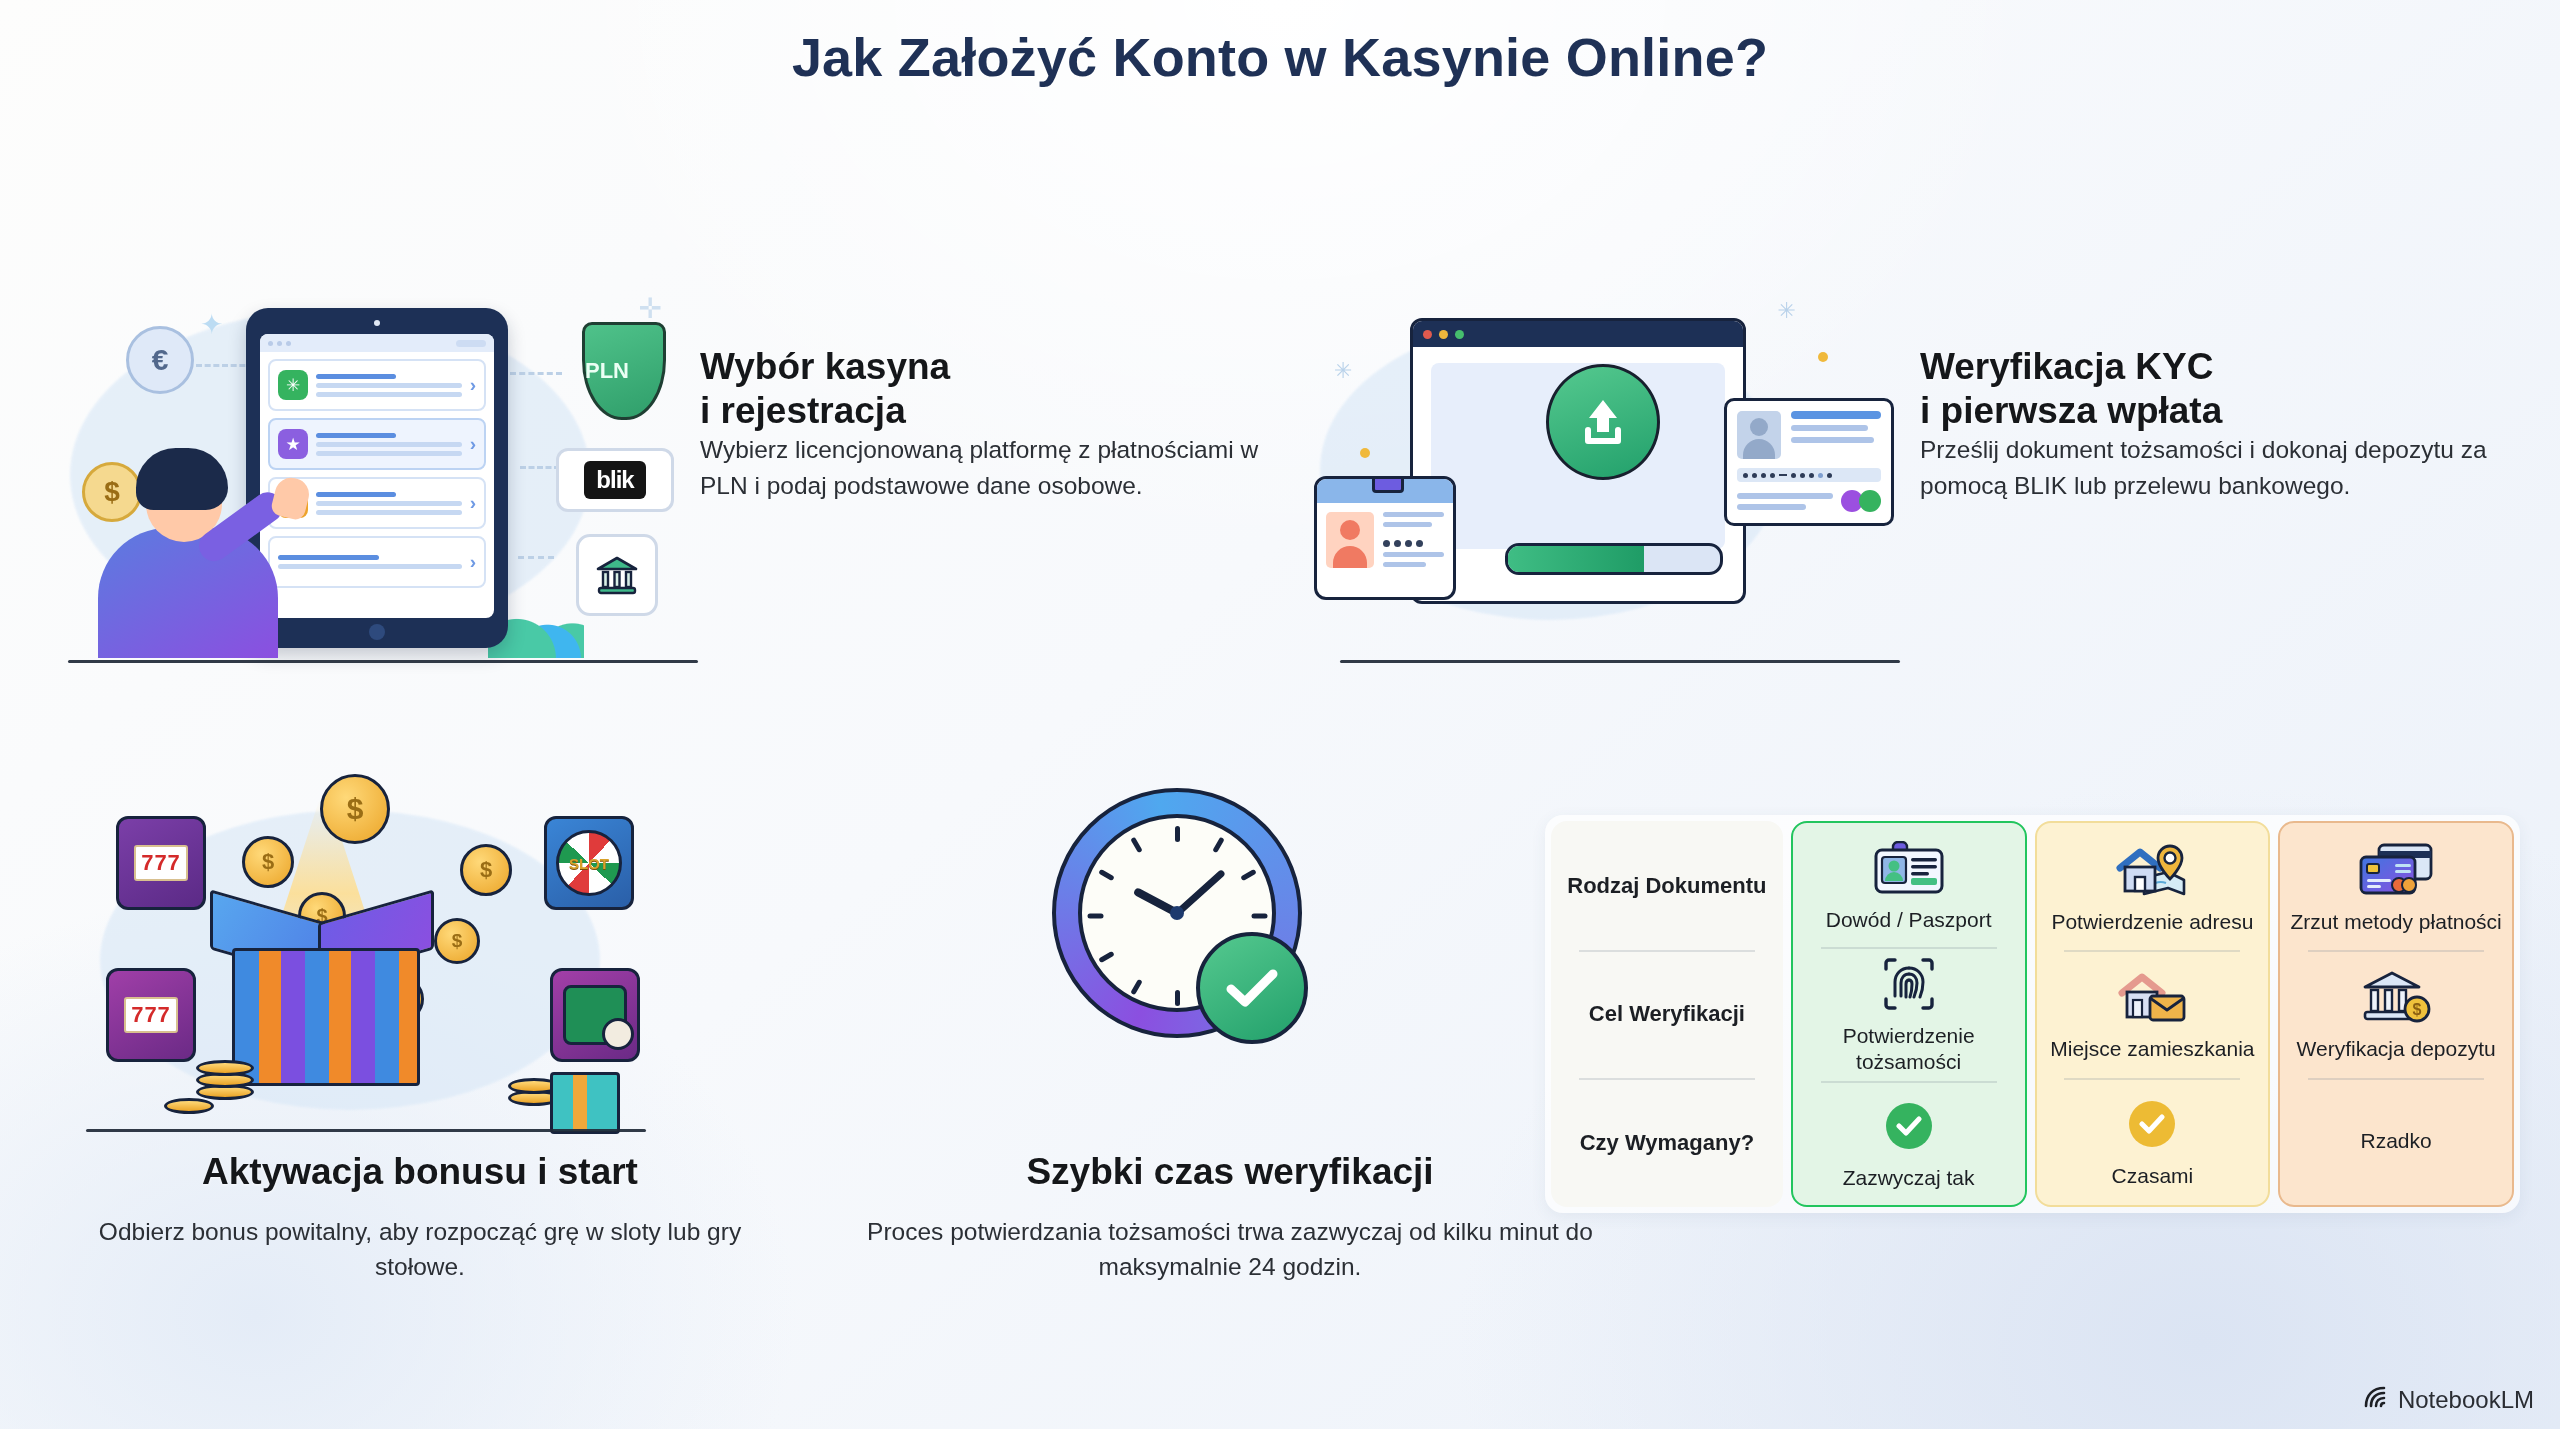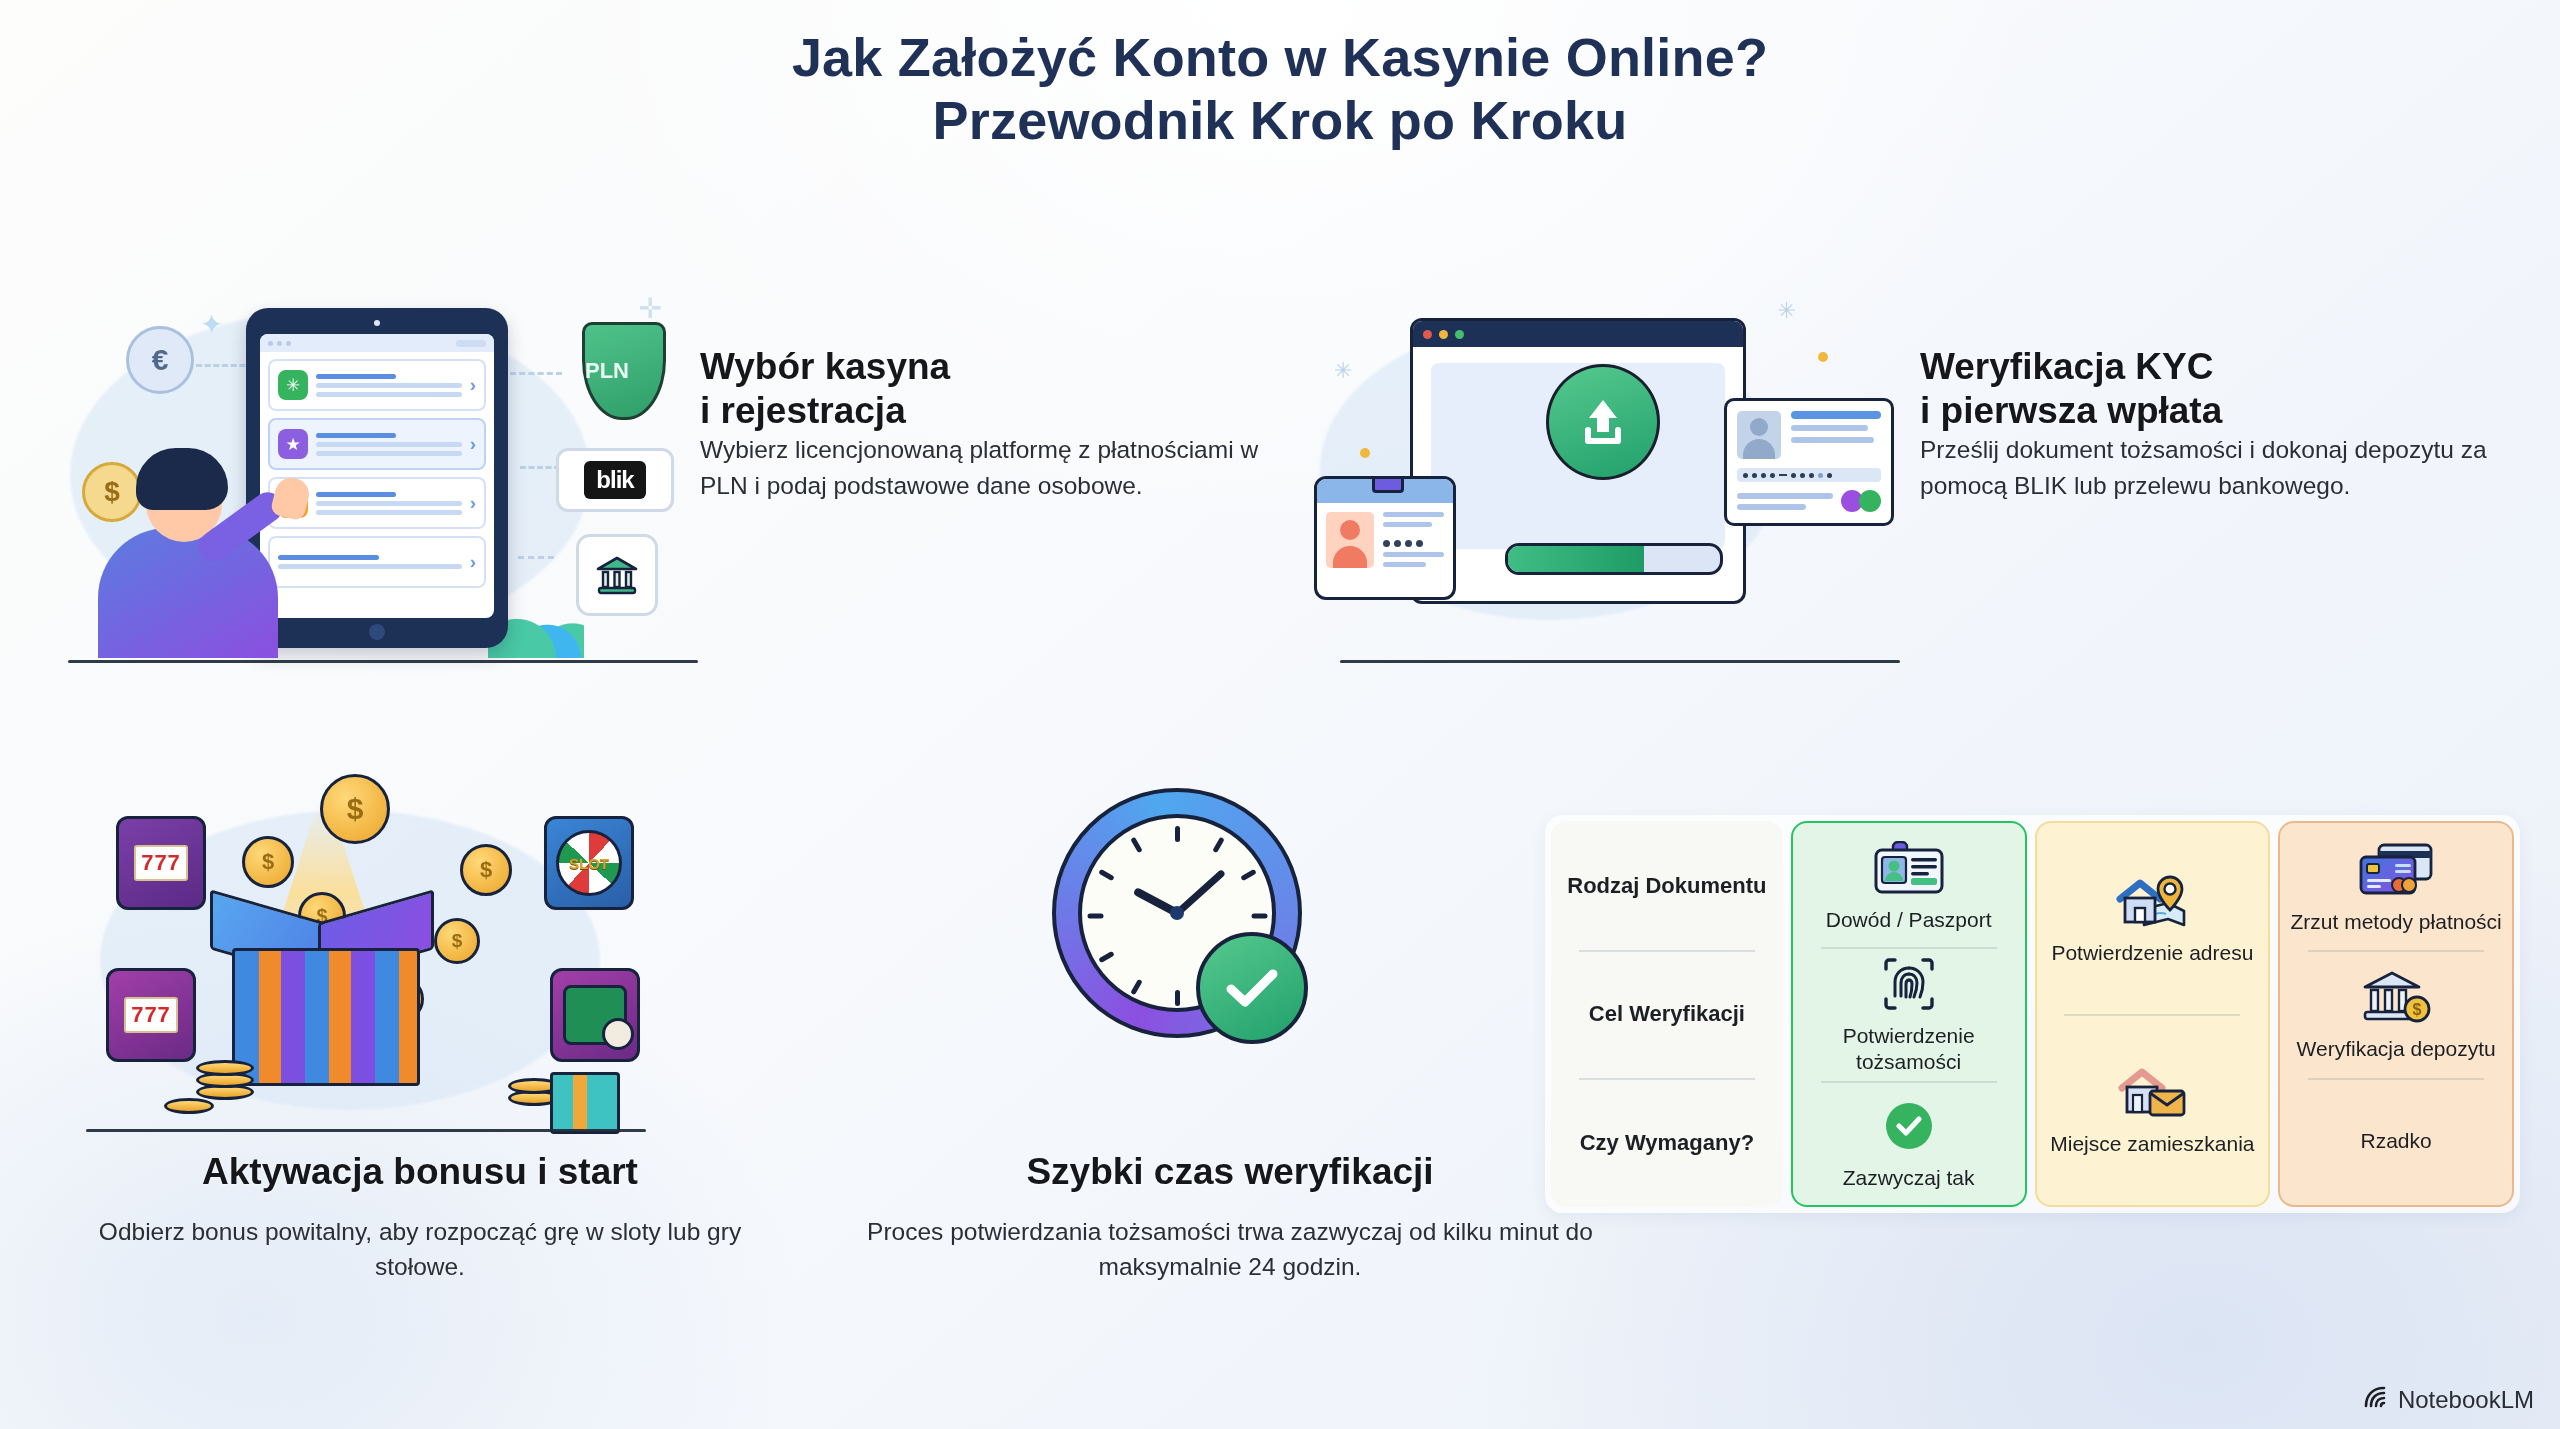--- a/index.html
+++ b/index.html
@@ -200,21 +200,20 @@
   .wm{position:absolute;right:26px;bottom:14px;display:flex;align-items:center;gap:9px;
       color:#2a2d33;font-size:24px;}
 </style>
 </head>
 <body>
 
 <div class="page">
 
   <div class="title">
     <span>Jak Założyć Konto w Kasynie Online?</span>
-    <span class="l2">Przewodnik Krok po Kroku</span>
   </div>
 
   <div class="illus" style="left:60px;top:280px;width:620px;height:380px;">
     <div class="blob" style="left:10px;top:30px;width:520px;height:330px;"></div>
     <div class="sparkle" style="left:140px;top:28px;">✦</div>
     <div class="sparkle" style="right:18px;top:12px;color:#cfe0f0;">✛</div>
     <div class="sparkle" style="right:36px;top:112px;font-size:20px;">✦</div>
     <div class="dash" style="left:136px;top:84px;width:58px;"></div>
     <div class="dash" style="right:118px;top:92px;width:52px;"></div>
     <div class="dash" style="right:120px;top:186px;width:40px;"></div>
@@ -559,20 +558,30 @@
           <svg width="72" height="56" viewBox="0 0 72 56" aria-hidden="true">
             <path d="M6 24 L26 8 L46 24" fill="none" stroke="#e59a8e" stroke-width="7" stroke-linecap="round" stroke-linejoin="round"></path>
             <rect x="11" y="23" width="30" height="25" fill="#d7dff3" stroke="#17233d" stroke-width="2.8"></rect>
             <rect x="17" y="31" width="9" height="17" fill="#eef3fb" stroke="#17233d" stroke-width="2.2"></rect>
             <rect x="34" y="27" width="34" height="24" rx="3" fill="#efb44a" stroke="#17233d" stroke-width="2.8"></rect>
             <path d="M34 29 L51 41 L68 29" fill="none" stroke="#17233d" stroke-width="2.8" stroke-linejoin="round"></path>
           </svg>
         </div>
         <div class="klabel">Miejsce zamieszkania</div>
       </div>
+      <div class="kcell">
+        <div class="kicon">
+          <span class="ok amber">
+            <svg width="26" height="22" viewBox="0 0 26 22" aria-hidden="true">
+              <path d="M3 11 L10 18 L23 4" fill="none" stroke="#fff" stroke-width="5" stroke-linecap="round" stroke-linejoin="round"></path>
+            </svg>
+          </span>
+        </div>
+        <div class="klabel">Czasami</div>
+      </div>
     </div>
 
     <div class="kcol c3">
       <div class="kcell">
         <div class="kicon">
           <svg width="78" height="58" viewBox="0 0 78 58" aria-hidden="true">
             <rect x="22" y="4" width="52" height="34" rx="5" fill="#dbe7f7" stroke="#17233d" stroke-width="2.8"></rect>
             <rect x="22" y="10" width="52" height="7" fill="#1d3056"></rect>
             <rect x="4" y="16" width="54" height="36" rx="5" fill="url(#cardg)" stroke="#17233d" stroke-width="2.8"></rect>
             <defs>

